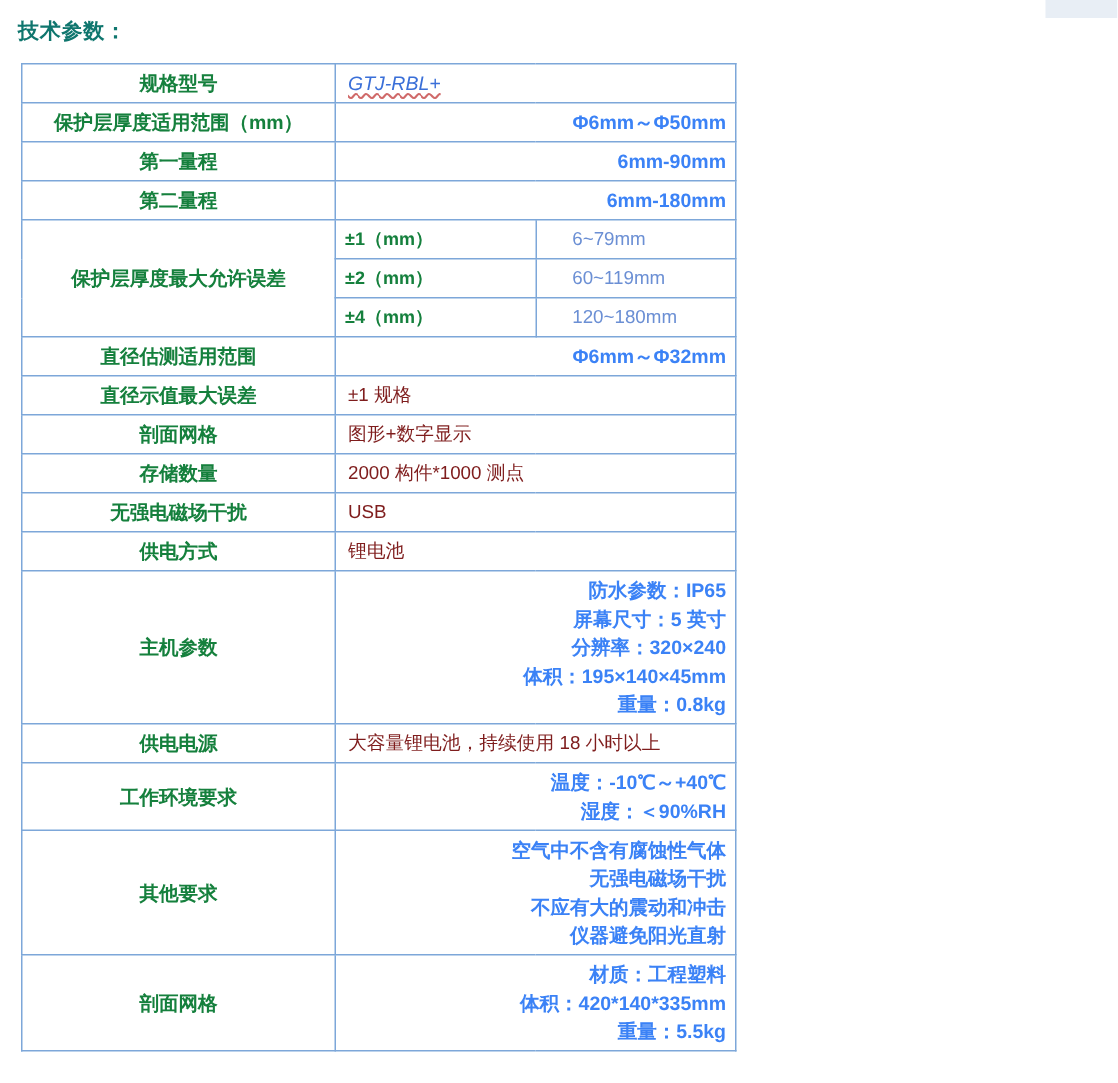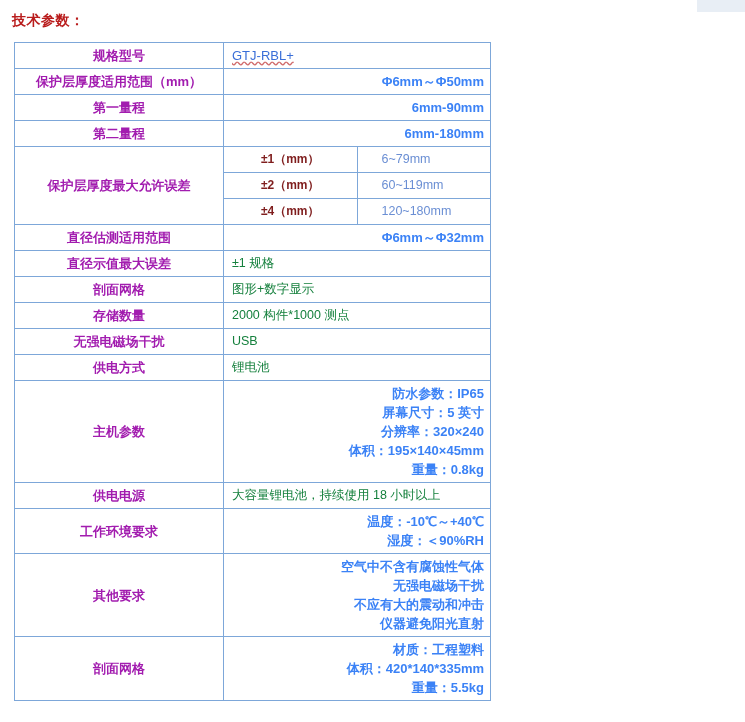--- a/index.html
+++ b/index.html
@@ -21,21 +21,21 @@
     width: 48px;
     height: 12px;
     background: #e8eef5;
   }
   .page-title {
     position: absolute;
     left: 12px;
     top: 12px;
     font-size: 14px;
     font-weight: bold;
-    color: #b91c1c;
+    color: #0f766e;
     letter-spacing: 0.5px;
   }
   .spec-table {
     position: absolute;
     left: 14px;
     top: 42px;
     width: 477px;
     border-collapse: collapse;
     table-layout: fixed;
   }
@@ -44,27 +44,27 @@
     font-size: 13px;
     color: #1414d2;
     padding: 3px 6px;
     vertical-align: middle;
     line-height: 19px;
   }
   td.label {
     width: 196px;
     text-align: center;
     font-weight: bold;
-    color: #a21caf;
+    color: #15803d;
   }
   td.sublabel {
     width: 86px;
-    text-align: center;
-    font-weight: bold;
-    color: #7f1d1d;
+    text-align: left;
+    font-weight: bold;
+    color: #15803d;
     font-size: 12px;
   }
   td.value {
     color: #3b82f6;
     font-weight: bold;
     text-align: right;
     padding-left: 8px;
   }
   td.value-light {
     color: #6b8fd4;
@@ -73,23 +73,24 @@
     padding-left: 24px;
     font-size: 12.5px;
   }
   td.value-model {
     color: #3a6fd8;
     font-weight: normal;
     text-align: left;
     padding-left: 8px;
     text-decoration: underline wavy #d06a6a;
     text-decoration-skip-ink: none;
+    font-style: italic;
   }
   td.value-thin {
-    color: #15803d;
+    color: #7f1d1d;
     font-weight: normal;
     text-align: left;
     padding-left: 8px;
     font-size: 12.5px;
   }
   .multiline {
     white-space: pre-line;
   }
 </style>
 </head>

